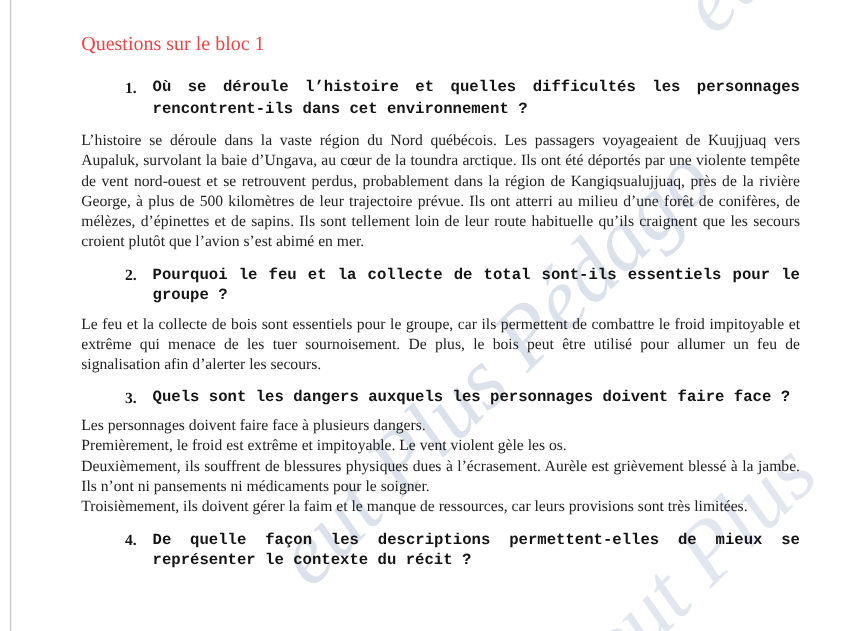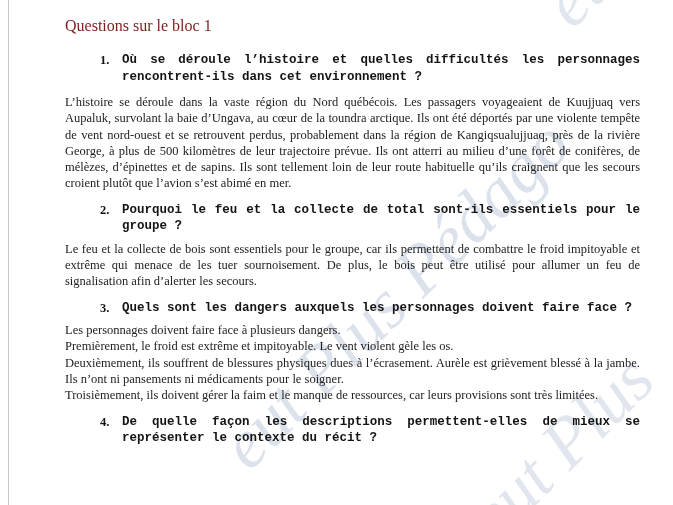--- a/index.html
+++ b/index.html
@@ -35,24 +35,24 @@
   .wm1 { left: 205px; top: 428px; }
   .wm2 { left: 452px; top: 500px; opacity: 0.26; }
   .wm3 { left: 528px; top: -14px; opacity: 0.26; }
 
   .content {
     position: absolute; left: 65px; right: 33px; top: 0;
     z-index: 2;
   }
 
   .doc-title {
-    margin: 0; padding-top: 15px;
+    margin: 0; padding-top: 25px;
     font-size: 16px; line-height: 21px;
     font-weight: normal;
-    color: #7f1d1d;
+    color: #ef4444;
   }
 
   .qa-question {
     display: flex;
     margin-left: 35px;
     font-weight: bold;
     font-size: 12.5px;
     line-height: 16.5px;
     color: #141414;
   }

